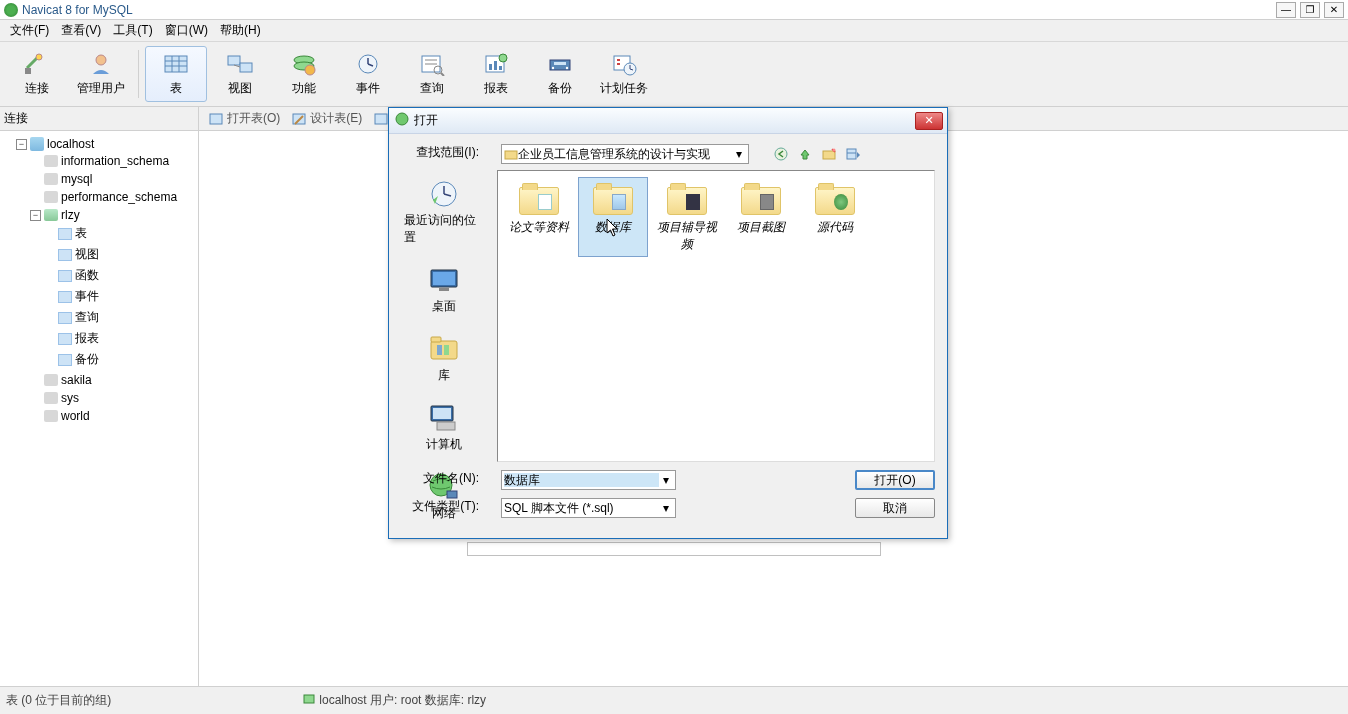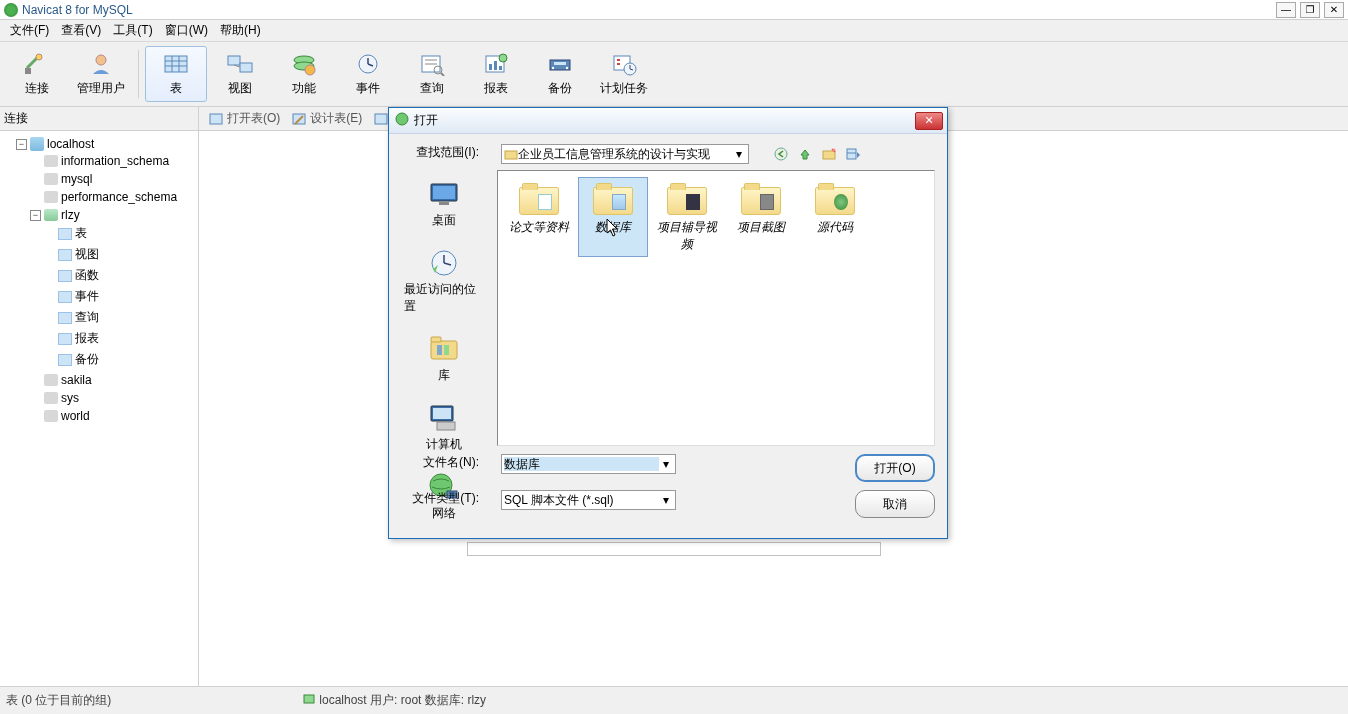--- a/index.html
+++ b/index.html
@@ -79,21 +79,21 @@
 .folder-shape { width: 40px; height: 28px; background: linear-gradient(#fff5c8,#f3d98a); border: 1px solid #e0c468; border-radius: 2px 2px 3px 3px; position: relative; margin-top: 6px; }
 .folder-shape::before { content: ""; position: absolute; top: -5px; left: 2px; width: 14px; height: 6px; background: #f3d98a; border: 1px solid #e0c468; border-bottom: none; border-radius: 2px 2px 0 0; }
 .folder-inner { position: absolute; right: 6px; bottom: 4px; width: 14px; height: 16px; background: #fff; border: 1px solid #9cc; }
 .folder-inner.dark { background: #334; border-color: #334; }
 .folder-inner.db { background: linear-gradient(#c8e8ff,#a0c8e8); border-color: #88a8c8; }
 .folder-inner.cam { background: #888; border-color: #666; }
 .folder-inner.globe { background: radial-gradient(circle,#7ec87e,#3a883a); border-radius: 50%; border: none; }
 
 .dlg-bottom { margin-top: 8px; }
 .dlg-bottom .dlg-row { margin-bottom: 8px; }
-.dlg-btn { width: 80px; height: 28px; border: 1px solid #888; background: linear-gradient(#fff,#e8e8e8); cursor: pointer; border-radius: 10px; }
+.dlg-btn { width: 80px; height: 20px; border: 1px solid #888; background: linear-gradient(#fff,#e8e8e8); cursor: pointer; border-radius: 2px; }
 .dlg-btn.primary { border: 2px solid #4a88c8; }
 
 .empty-box { position: absolute; left: 467px; top: 542px; width: 414px; height: 14px; border: 1px solid #c0c0c0; background: #fff; }
 
 .cursor { position: absolute; left: 606px; top: 218px; width: 14px; height: 20px; pointer-events: none; z-index: 999; }
 .cursor svg { width: 100%; height: 100%; }
 
 
 .svg { display: block; }
 </style>
@@ -454,37 +454,37 @@
             </svg>
           </span>
       </div>
     </div>
 
     <div class="dlg-main">
       <div class="places">
         <div class="place">
           <span class="place-ico">
               <svg width="34" height="32">
-                <rect x="4" y="6" width="26" height="17" fill="#3a6ea8" stroke="#234" rx="1"></rect>
-                <rect x="6" y="8" width="22" height="13" fill="#6aa8e8"></rect>
-                <rect x="12" y="24" width="10" height="3" fill="#888"></rect>
-              </svg>
-            </span>
-          <span>桌面</span>
-        </div>
-        <div class="place">
-          <span class="place-ico">
-              <svg width="34" height="32">
                 <circle cx="17" cy="16" r="12" fill="#eef4fa" stroke="#5a88b8"></circle>
                 <line x1="17" y1="16" x2="17" y2="8" stroke="#347" stroke-width="1.5"></line>
                 <line x1="17" y1="16" x2="24" y2="18" stroke="#347" stroke-width="1.5"></line>
                 <path d="M6 22 L11 18 L8 26 Z" fill="#6fc86f"></path>
               </svg>
             </span>
           <span>最近访问的位置</span>
+        </div>
+        <div class="place">
+          <span class="place-ico">
+              <svg width="34" height="32">
+                <rect x="4" y="6" width="26" height="17" fill="#3a6ea8" stroke="#234" rx="1"></rect>
+                <rect x="6" y="8" width="22" height="13" fill="#6aa8e8"></rect>
+                <rect x="12" y="24" width="10" height="3" fill="#888"></rect>
+              </svg>
+            </span>
+          <span>桌面</span>
         </div>
         <div class="place">
           <span class="place-ico">
               <svg width="34" height="32">
                 <rect x="4" y="8" width="26" height="18" fill="#f3d98a" stroke="#c8a848" rx="2"></rect>
                 <rect x="4" y="4" width="10" height="5" fill="#f3d98a" stroke="#c8a848" rx="1"></rect>
                 <rect x="10" y="12" width="5" height="10" fill="#7ea8d0"></rect>
                 <rect x="17" y="12" width="5" height="10" fill="#8fd88f"></rect>
               </svg>
             </span>

